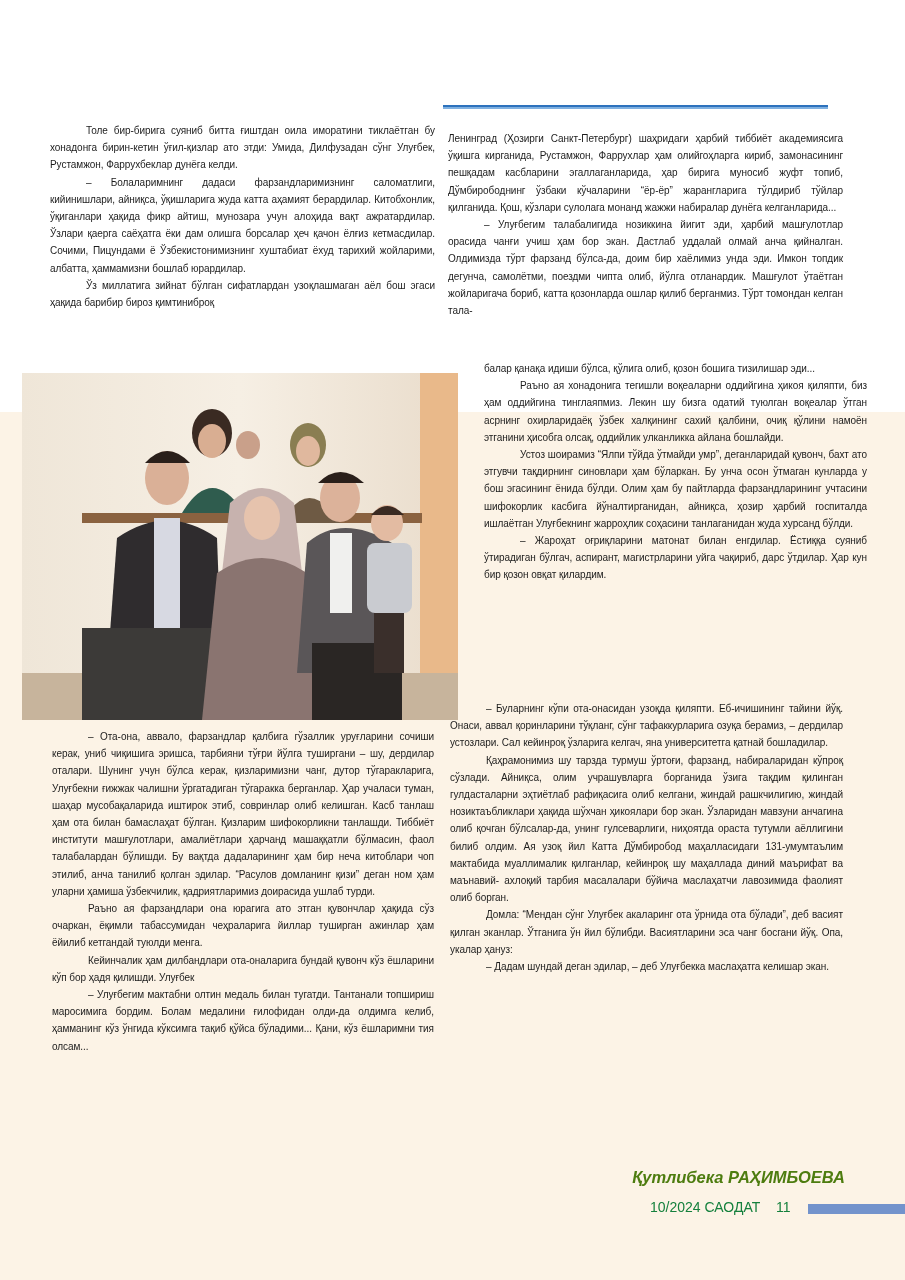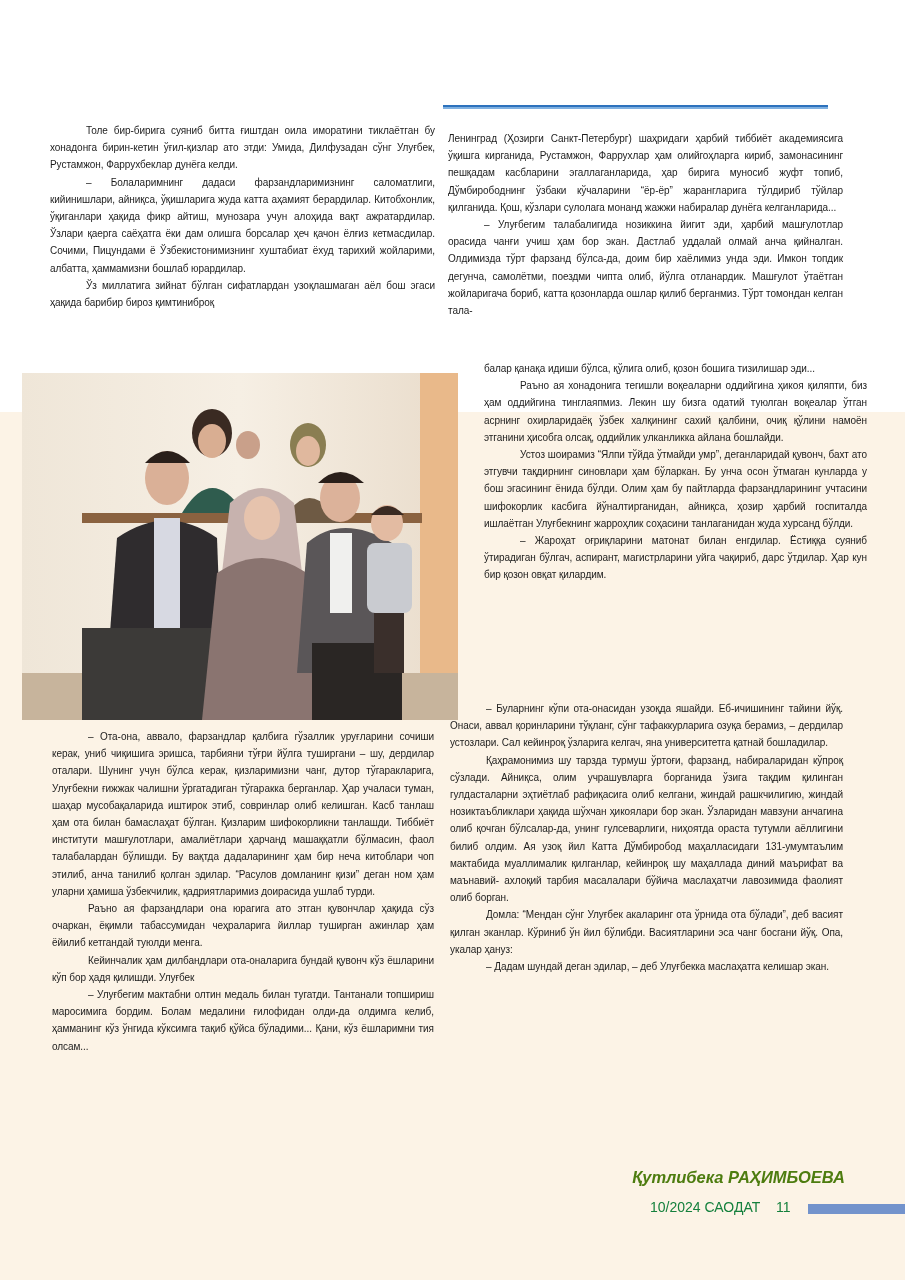--- a/index.html
+++ b/index.html
@@ -121,23 +121,23 @@
 </div>
 
 <div class="col col-left-bottom">
   <p>– Ота-она, аввало, фарзандлар қалбига гўзаллик уруғларини сочиши керак, униб чиқишига эришса, тарбияни тўғри йўлга туширгани – шу, дердилар оталари. Шунинг учун бўлса керак, қизларимизни чанг, дутор тўгаракларига, Улуғбекни ғижжак чалишни ўргатадиган тўгаракка берганлар. Ҳар учаласи туман, шаҳар мусобақаларида иштирок этиб, совринлар олиб келишган. Касб танлаш ҳам ота билан бамаслаҳат бўлган. Қизларим шифокорликни танлашди. Тиббиёт институти машғулотлари, амалиётлари ҳарчанд машаққатли бўлмасин, фаол талабалардан бўлишди. Бу вақтда дадаларининг ҳам бир неча китоблари чоп этилиб, анча танилиб қолган эдилар. “Расулов домланинг қизи” деган ном ҳам уларни ҳамиша ўзбекчилик, қадриятларимиз доирасида ушлаб турди.</p>
   <p>Раъно ая фарзандлари она юрагига ато этган қувончлар ҳақида сўз очаркан, ёқимли табассумидан чеҳраларига йиллар туширган ажинлар ҳам ёйилиб кетгандай туюлди менга.</p>
   <p>Кейинчалик ҳам дилбандлари ота-оналарига бундай қувонч кўз ёшларини кўп бор ҳадя қилишди. Улуғбек</p>
   <p>– Улуғбегим мактабни олтин медаль билан тугатди. Тантанали топшириш маросимига бордим. Болам медалини ғилофидан олди-да олдимга келиб, ҳамманинг кўз ўнгида кўксимга тақиб қўйса бўладими... Қани, кўз ёшларимни тия олсам...</p>
 </div>
 
 <div class="col col-right-bottom">
-  <p>– Буларнинг кўпи ота-онасидан узоқда яшайди. Еб-ичишининг тайини йўқ. Онаси, аввал қоринларини тўқланг, сўнг тафаккурларига озуқа берамиз, – дердилар устозлари. Сал кейинроқ ўзларига келгач, яна университетга қатнай бошладилар.</p>
+  <p>– Буларнинг кўпи ота-онасидан узоқда қиляпти. Еб-ичишининг тайини йўқ. Онаси, аввал қоринларини тўқланг, сўнг тафаккурларига озуқа берамиз, – дердилар устозлари. Сал кейинроқ ўзларига келгач, яна университетга қатнай бошладилар.</p>
   <p>Қаҳрамонимиз шу тарзда турмуш ўртоғи, фарзанд, набираларидан кўпроқ сўзлади. Айниқса, олим учрашувларга борганида ўзига тақдим қилинган гулдасталарни эҳтиётлаб рафиқасига олиб келгани, жиндай рашкчилигию, жиндай нозиктаъбликлари ҳақида шўхчан ҳикоялари бор экан. Ўзларидан мавзуни анчагина олиб қочган бўлсалар-да, унинг гулсеварлиги, ниҳоятда ораста тутумли аёллигини билиб олдим. Ая узоқ йил Катта Дўмбиробод маҳалласидаги 131-умумтаълим мактабида муаллималик қилганлар, кейинроқ шу маҳаллада диний маърифат ва маънавий- ахлоқий тарбия масалалари бўйича маслаҳатчи лавозимида фаолият олиб борган.</p>
-  <p>Домла: “Мендан сўнг Улуғбек акаларинг ота ўрнида ота бўлади”, деб васият қилган эканлар. Кўриниб ўн йил бўлибди. Васиятларини эса чанг босгани йўқ. Опа, укалар ҳануз:</p>
+  <p>Домла: “Мендан сўнг Улуғбек акаларинг ота ўрнида ота бўлади”, деб васият қилган эканлар. Ўтганига ўн йил бўлибди. Васиятларини эса чанг босгани йўқ. Опа, укалар ҳануз:</p>
   <p>– Дадам шундай деган эдилар, – деб Улуғбекка маслаҳатга келишар экан.</p>
 </div>
 
 <div class="author">Қутлибека РАҲИМБОЕВА</div>
 
 <div class="footer">
   <span>10/2024 САОДАТ</span>
   <span class="pg">11</span>
 </div>
 <div class="footer-bar"></div>

